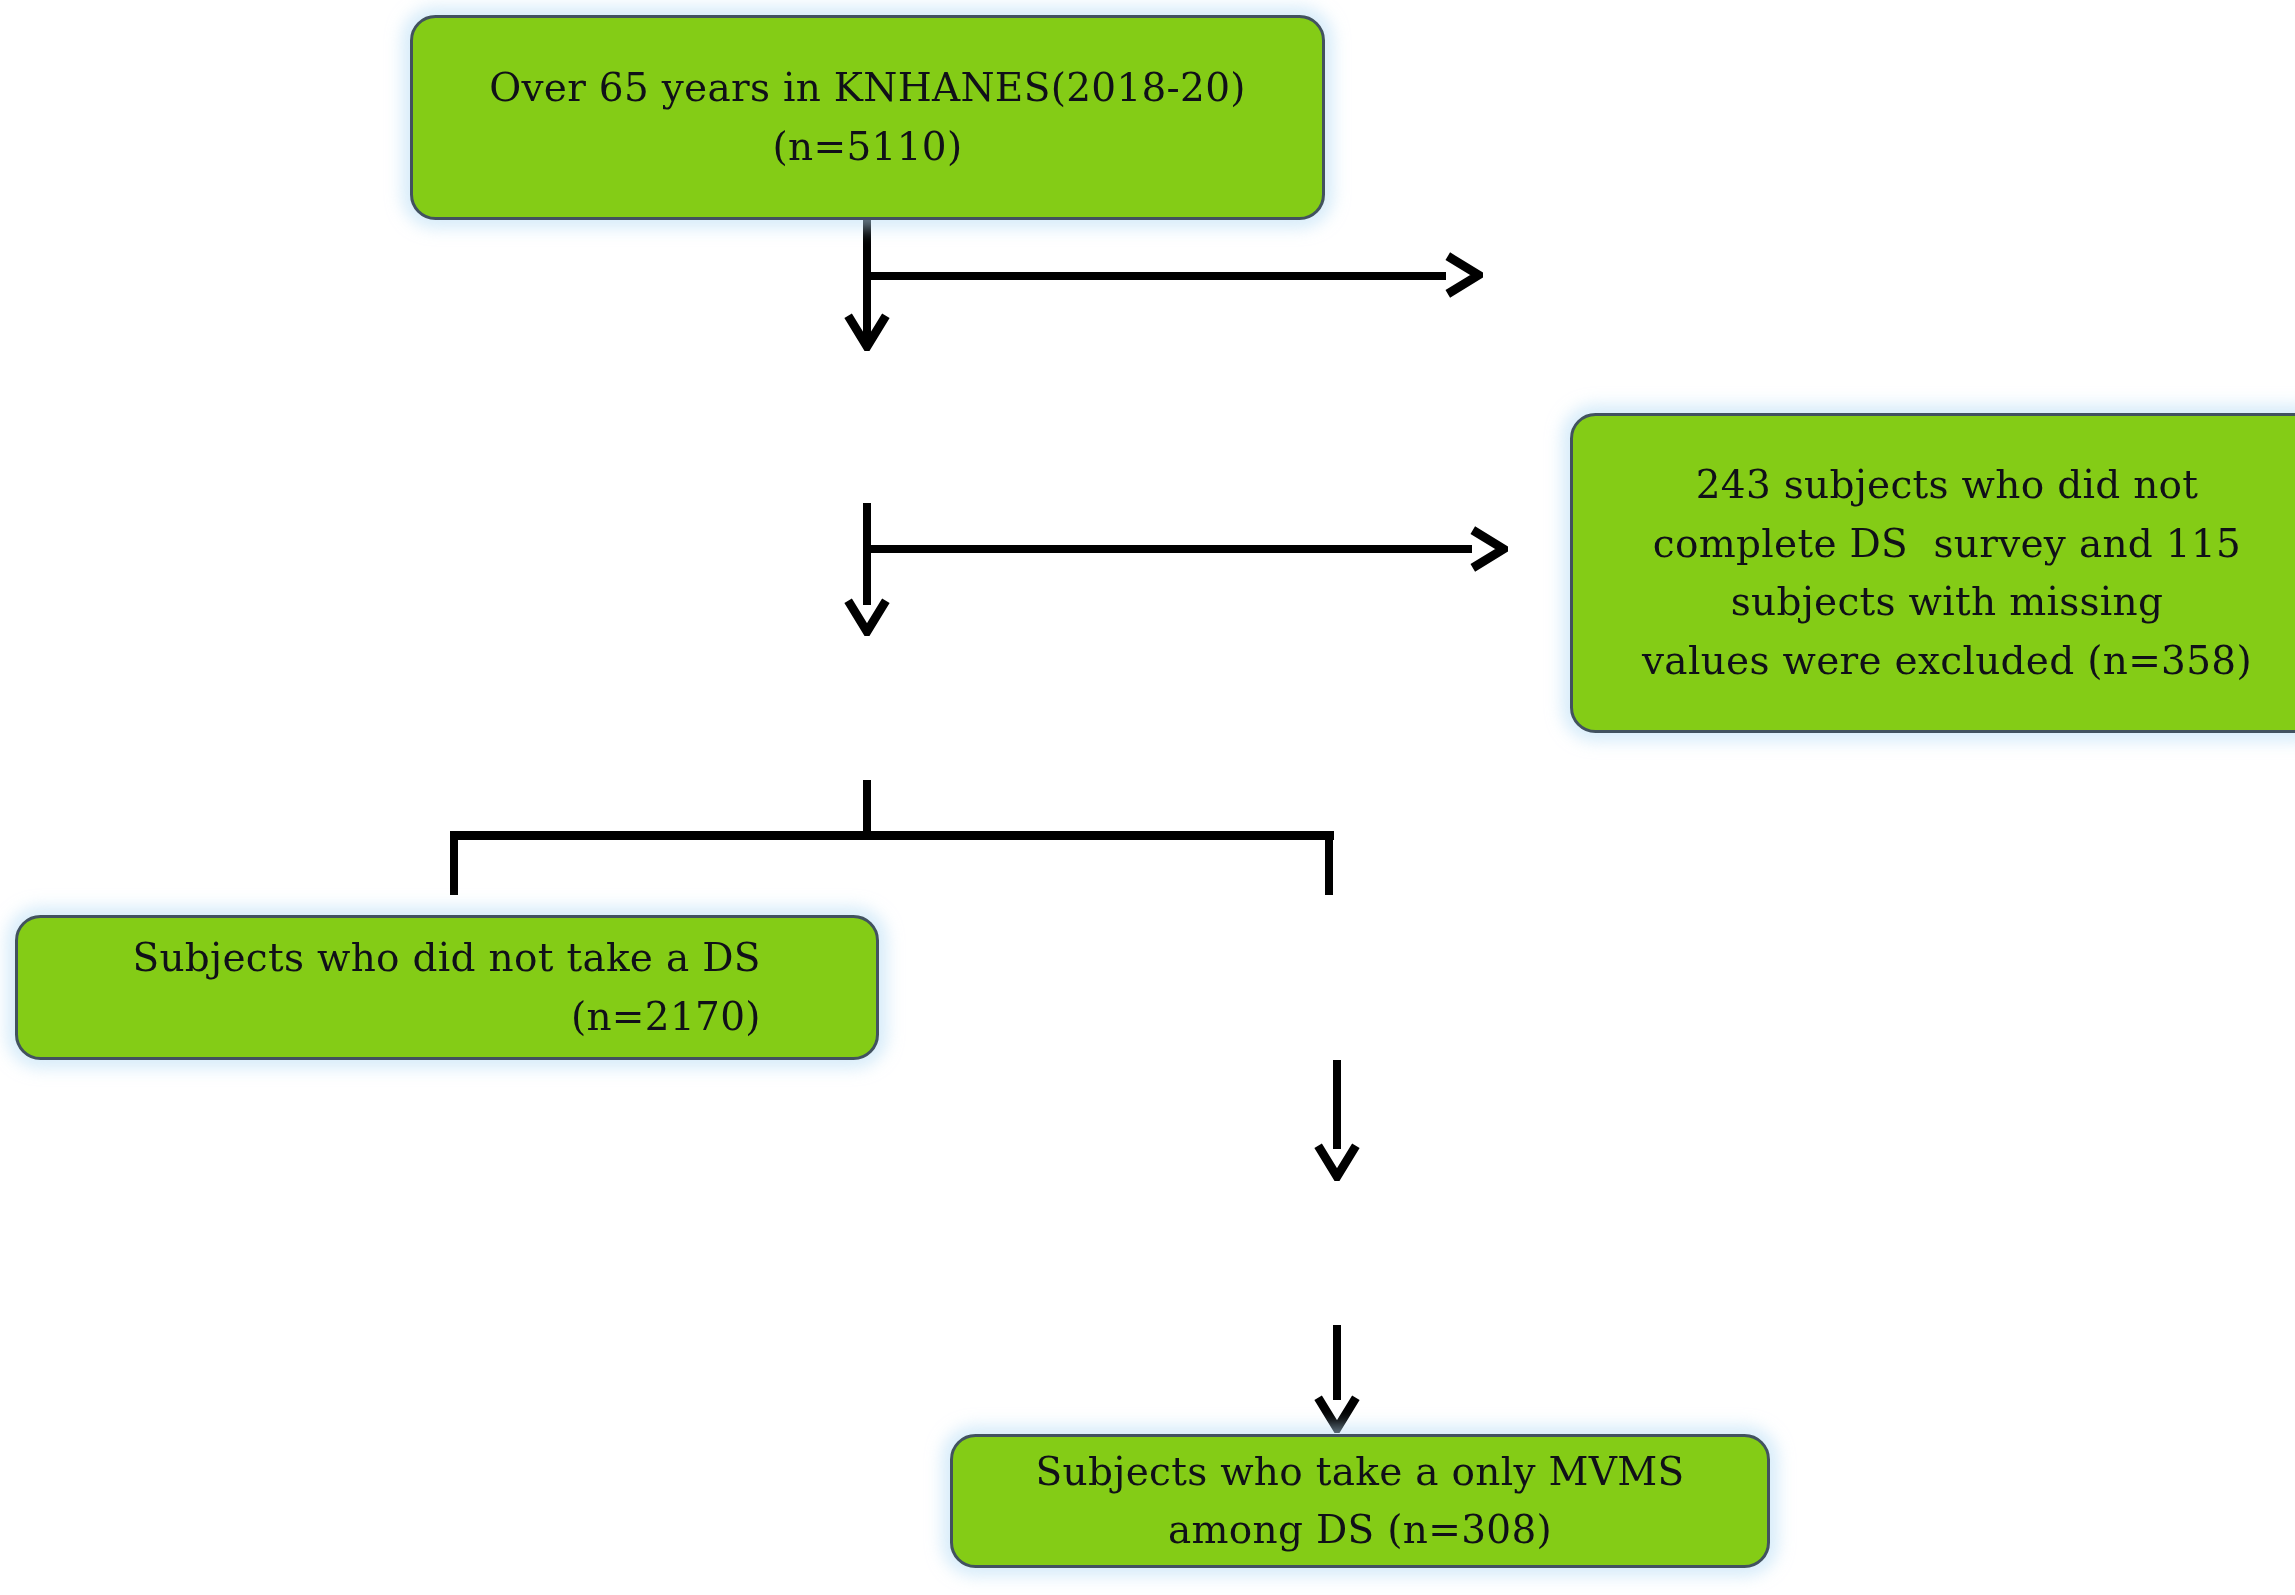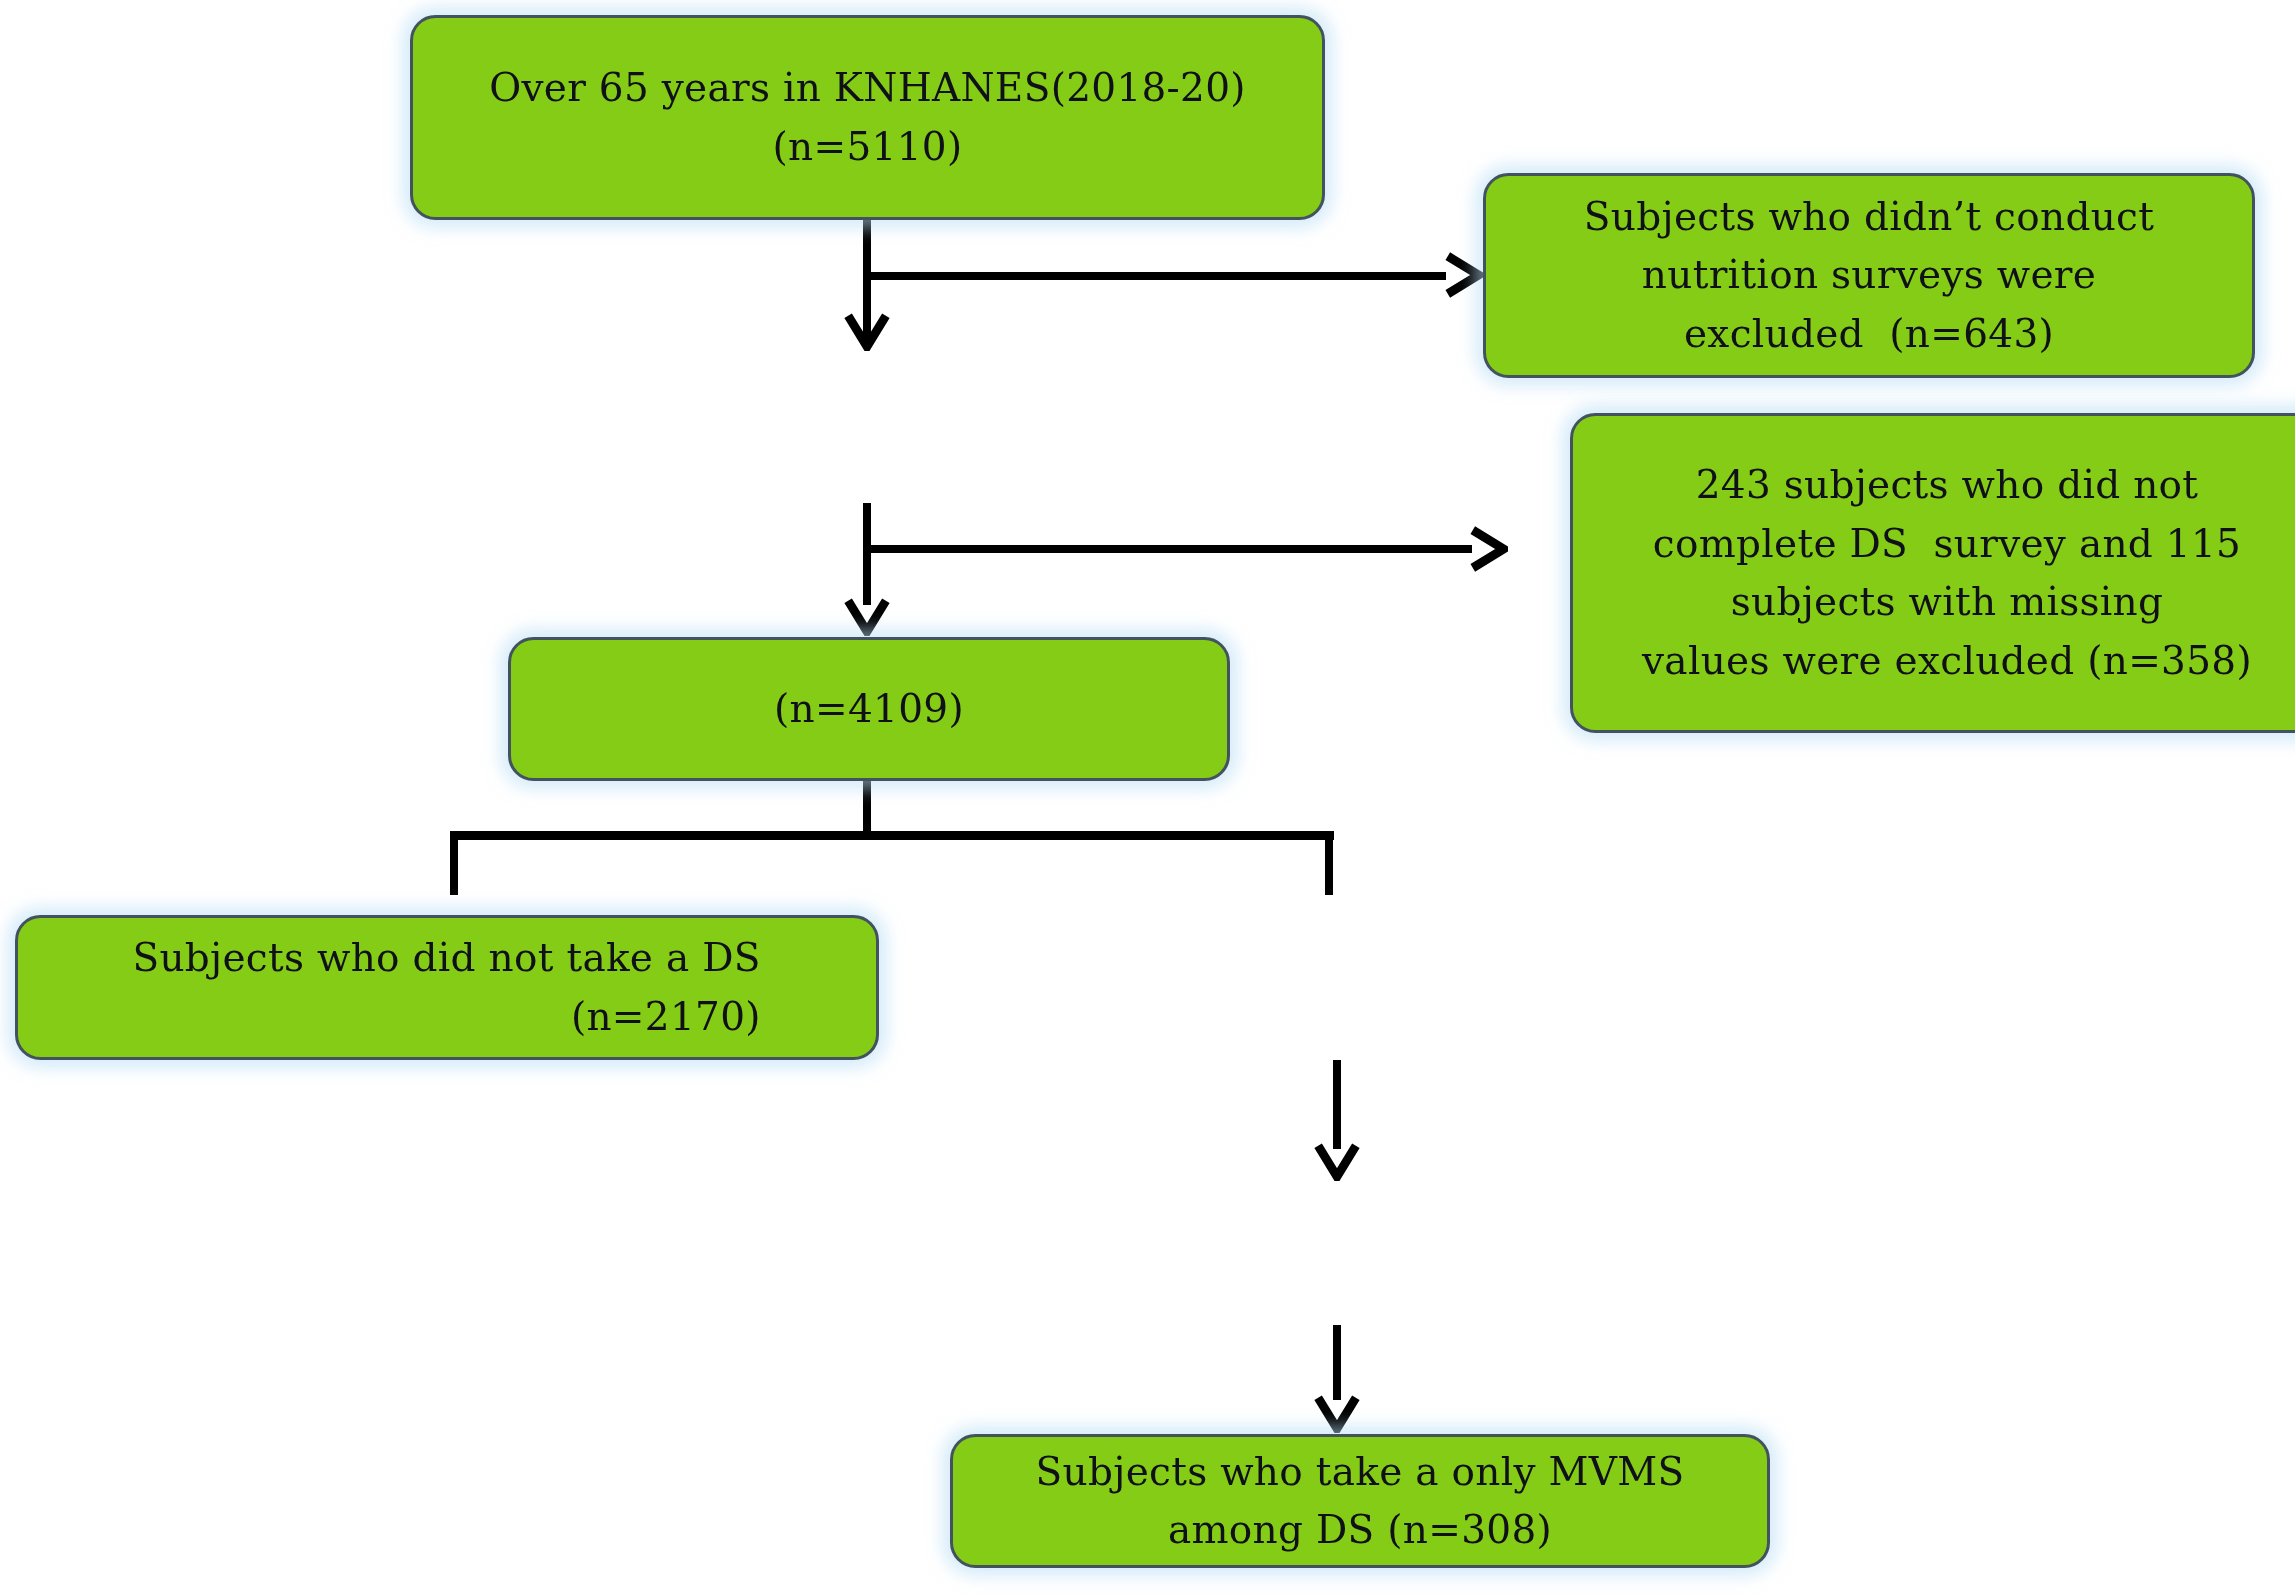--- a/index.html
+++ b/index.html
@@ -86,37 +86,29 @@
   <div class="line" style="left:1333px; top:1325px; width:8.3px; height:75px;"></div>
   <svg class="ah" style="left:1313px; top:1394px;" width="48" height="39" viewBox="0 0 76 62">
     <path d="M8 6 L38 55 L68 6" fill="none" stroke="#000000" stroke-width="14"></path>
   </svg>
 
   <div class="node" style="left:410px; top:15.3px; width:915px; height:205px;">
     <div class="node-text">Over 65 years in KNHANES(2018-20)
 (n=5110)</div>
   </div>
 
-  <div class="node" style="left:1483px; top:173px; width:772px; height:205px;">
-    <div class="node-text">Subjects who didn’t conduct
-nutrition surveys were
-excluded  (n=643)</div>
-  </div>
 
 
   <div class="node" style="left:1570px; top:413px; width:754px; height:320px;">
     <div class="node-text">243 subjects who did not
 complete DS  survey and 115
 subjects with missing
 values were excluded (n=358)</div>
   </div>
 
-  <div class="node" style="left:508px; top:637px; width:722px; height:144px;">
-    <div class="node-text">(n=4109)</div>
-  </div>
 
   <div class="node" style="left:14.6px; top:915px; width:864px; height:145px;text-align:right;">
     <div class="node-text">Subjects who did not take a DS
 (n=2170)</div>
   </div>
 
 
 
   <div class="node" style="left:922px; top:1434px; width:820px; height:134px;margin-left:28px;">
     <div class="node-text">Subjects who take a only MVMS

